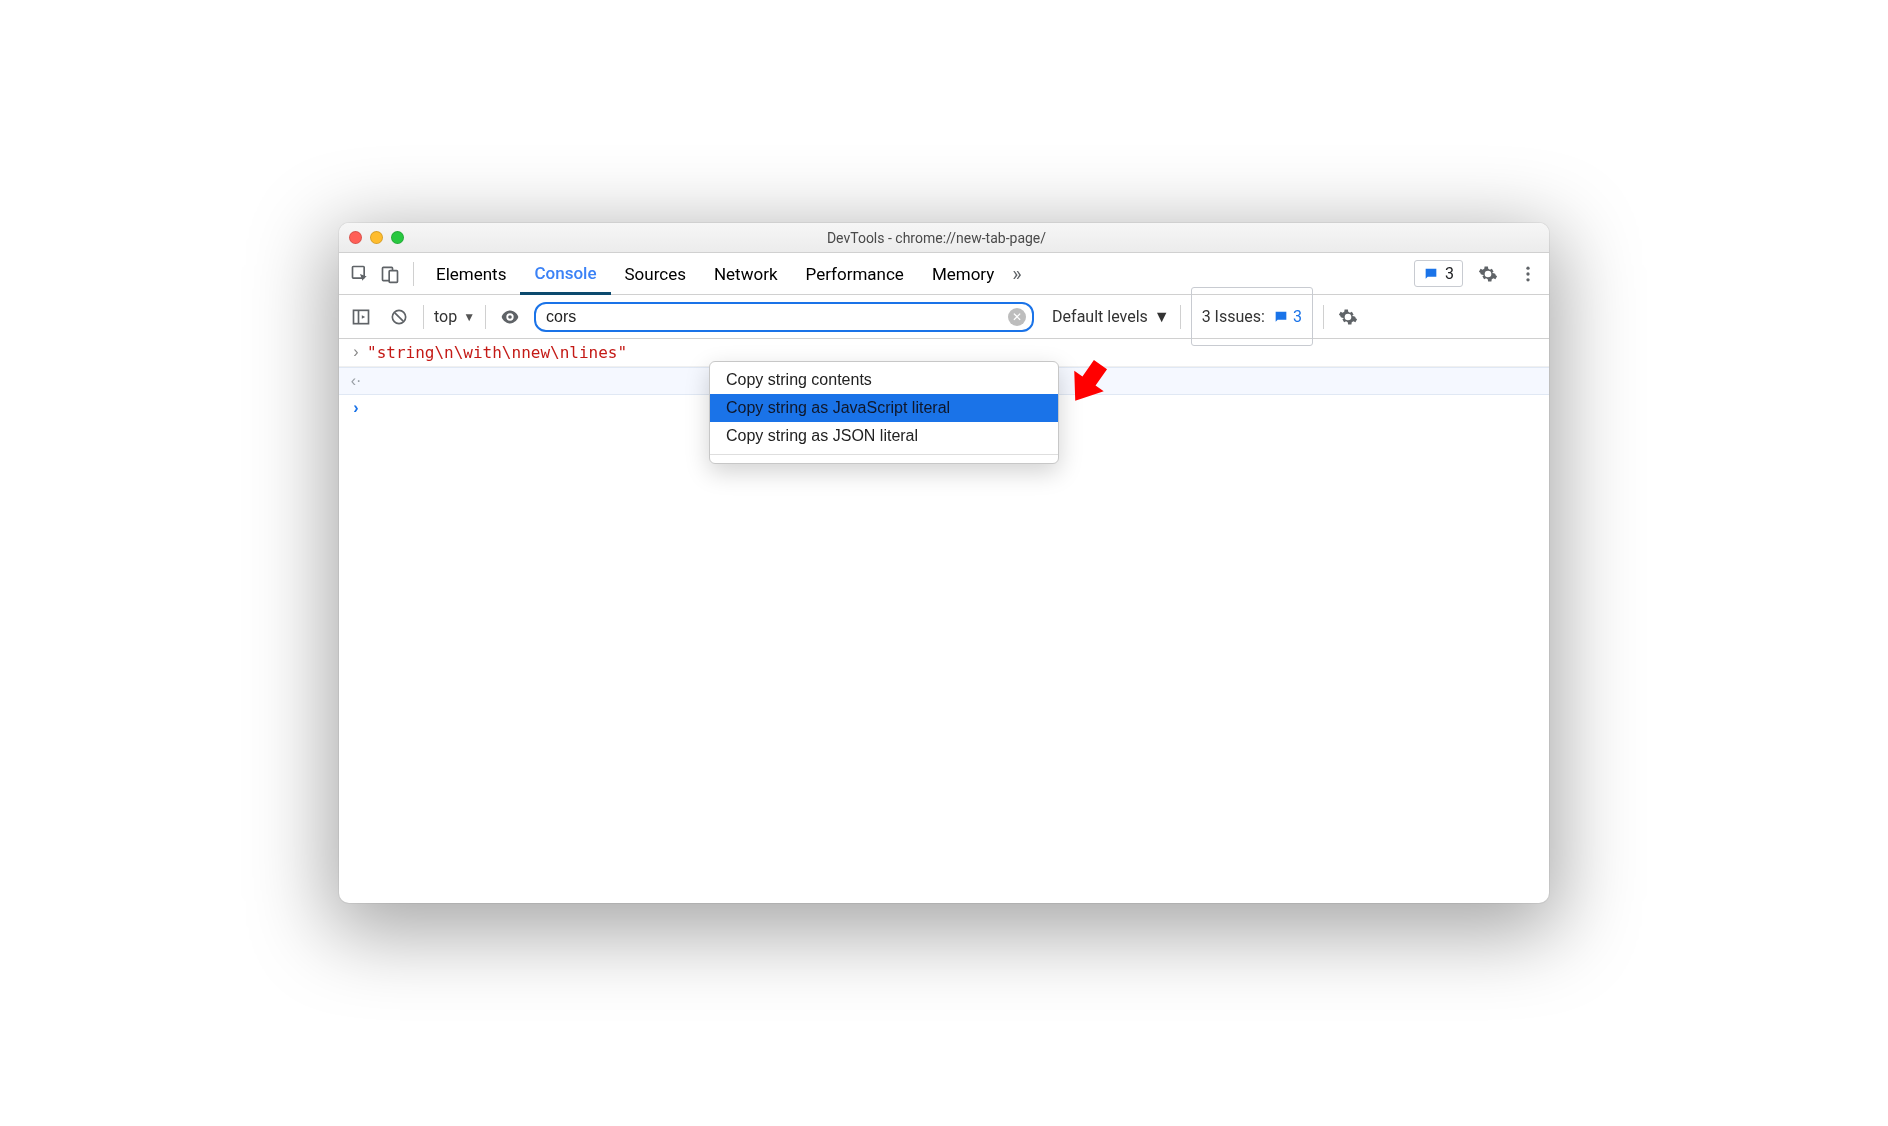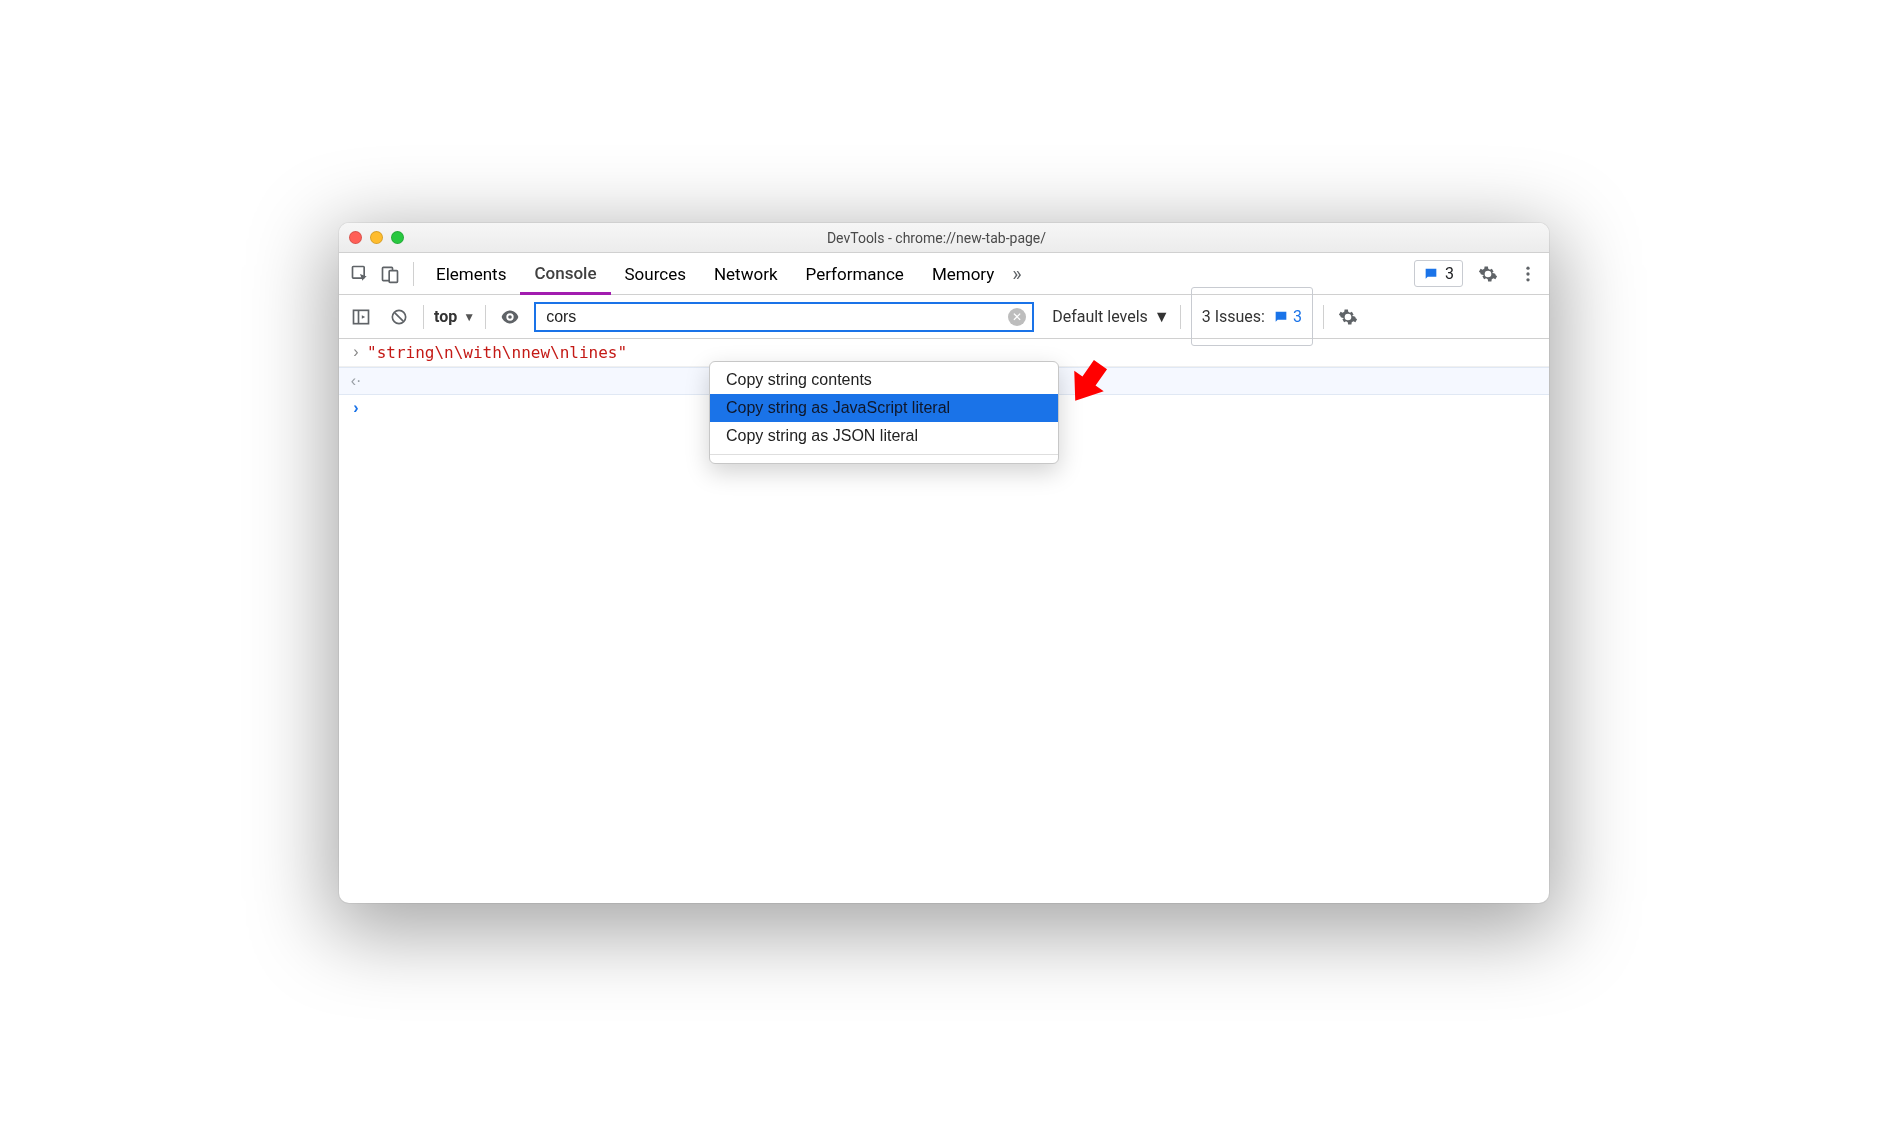--- a/index.html
+++ b/index.html
@@ -50,21 +50,21 @@
   gap: 0;
   font-size: 17px;
   color: #555;
 }
 .tabbar .iconbtn {
   width: 30px; height: 30px; display:flex; align-items:center; justify-content:center;
   color:#5f6367;
 }
 .tabbar .divider { width:1px; height:24px; background:#d0d0d0; margin:0 8px; }
 .tabbar .tab { padding: 0 14px; height:100%; display:flex; align-items:center; cursor:default; color:#000000; }
-.tabbar .tab.active { color:#404040; font-weight:500; border-bottom: 3px solid #a21caf; margin-bottom:-1px; }
+.tabbar .tab.active { color:#3b82f6; font-weight:500; border-bottom: 3px solid #0c4a6e; margin-bottom:-1px; }
 .tabbar .more { margin-left:4px; font-size:20px; color:#5f6367; }
 .tabbar .spacer { flex:1; }
 .tabbar .issues-chip {
   display:flex; align-items:center; gap:6px;
   border:1px solid #c8cbd1; border-radius:3px; padding:3px 8px; color:#1a73e8;
   font-size:16px;
 }
 .tabbar .issues-chip .num { color:#202124; }
 .tabbar .gear, .tabbar .kebab { margin-left:10px; color:#5f6367; }
 .filterbar {
@@ -74,28 +74,28 @@
   align-items: center;
   padding: 0 8px;
   gap: 10px;
   font-size: 16px;
   color:#5f6367;
 }
 .filterbar .iconbtn {
   width: 28px; height: 28px; display:flex; align-items:center; justify-content:center;
 }
 .filterbar .divider { width:1px; height:24px; background:#d0d0d0; }
-.filterbar .ctx { display:flex; align-items:center; gap:6px; color:#333;font-weight:bold;}
+.filterbar .ctx { display:flex; align-items:center; gap:6px; color:#333;}
 .filterbar .ctx .arrow { font-size:12px; color:#555;}
 .filter-input {
   flex:1;
   max-width: 500px;
   height: 30px;
   border: 2px solid #1a73e8;
-  border-radius: 0;
+  border-radius: 12px;
   display:flex; align-items:center;
   padding: 0 6px 0 10px;
   background:#fff;
 }
 .filter-input input {
   flex:1; border:none; outline:none; font-size:16px; color:#222; background:transparent;
 }
 .filter-input .clear {
   width:18px; height:18px; border-radius:50%; background:#bdbdbd; color:#fff;
   display:flex; align-items:center; justify-content:center; font-size:12px; line-height:1;

